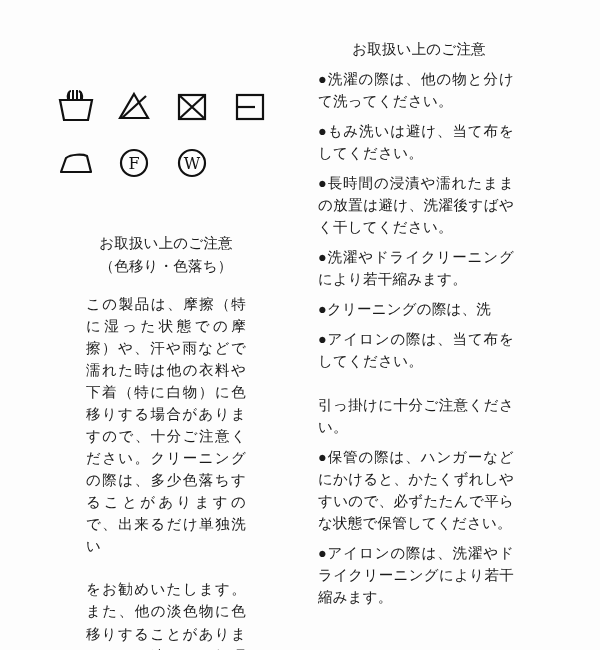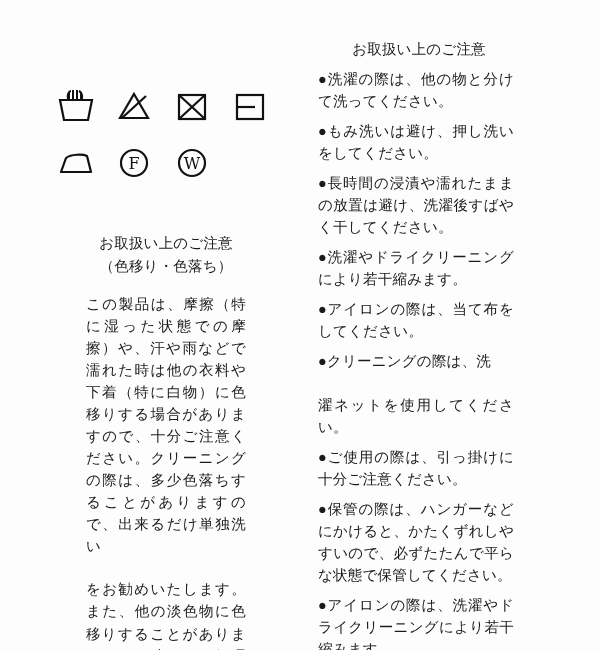--- a/index.html
+++ b/index.html
@@ -163,24 +163,23 @@
   <div class="col col-left">
     <div class="heading">お取扱い上のご注意</div>
     <div class="subheading">（色移り・色落ち）</div>
     <p class="para">この製品は、摩擦（特に湿った状態での摩擦）や、汗や雨などで濡れた時は他の衣料や下着（特に白物）に色移りする場合がありますので、十分ご注意ください。クリーニングの際は、多少色落ちすることがありますので、出来るだけ単独洗い</p>
     <p class="para gap-before">をお勧めいたします。また、他の淡色物に色移りすることがありますので、速やかに処理（脱水・乾燥）する様お願いいたします。以上の点をご了承の上、お取扱いください。</p>
   </div>
 
   <div class="col col-right">
     <div class="right-heading">お取扱い上のご注意</div>
     <p class="right-item">●洗濯の際は、他の物と分けて洗ってください。</p>
-    <p class="right-item">●もみ洗いは避け、押し洗いをしてください。</p>
+    <p class="right-item">●もみ洗いは避け、当て布をしてください。</p>
     <p class="right-item">●長時間の浸漬や濡れたままの放置は避け、洗濯後すばやく干してください。</p>
     <p class="right-item">●洗濯やドライクリーニングにより若干縮みます。</p>
+    <p class="right-item">●クリーニングの際は、洗</p>
     <p class="right-item">●アイロンの際は、当て布をしてください。</p>
-    <p class="right-item">●クリーニングの際は、洗</p>
-    <p class="right-item rgap">濯ネットを使用してください。</p>
-    <p class="right-item">●ご使用の際は、引っ掛けに十分ご注意ください。</p>
+    <p class="right-item rgap">引っ掛けに十分ご注意ください。</p>
     <p class="right-item">●保管の際は、ハンガーなどにかけると、かたくずれしやすいので、必ずたたんで平らな状態で保管してください。</p>
     <p class="right-item">●アイロンの際は、洗濯やドライクリーニングにより若干縮みます。</p>
   </div>
 
 </div>
 
 </body></html>

